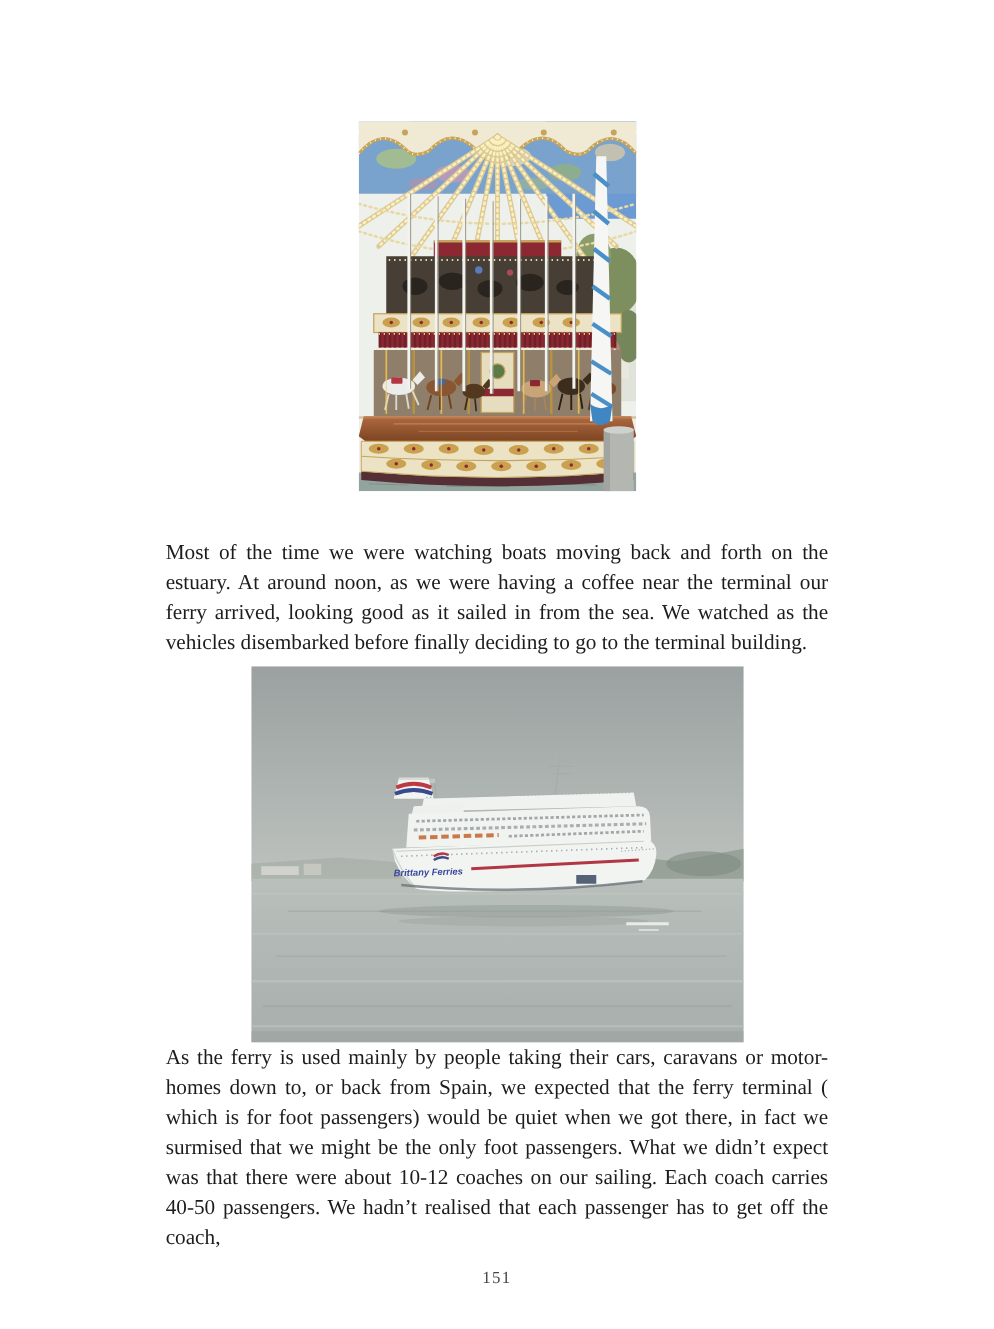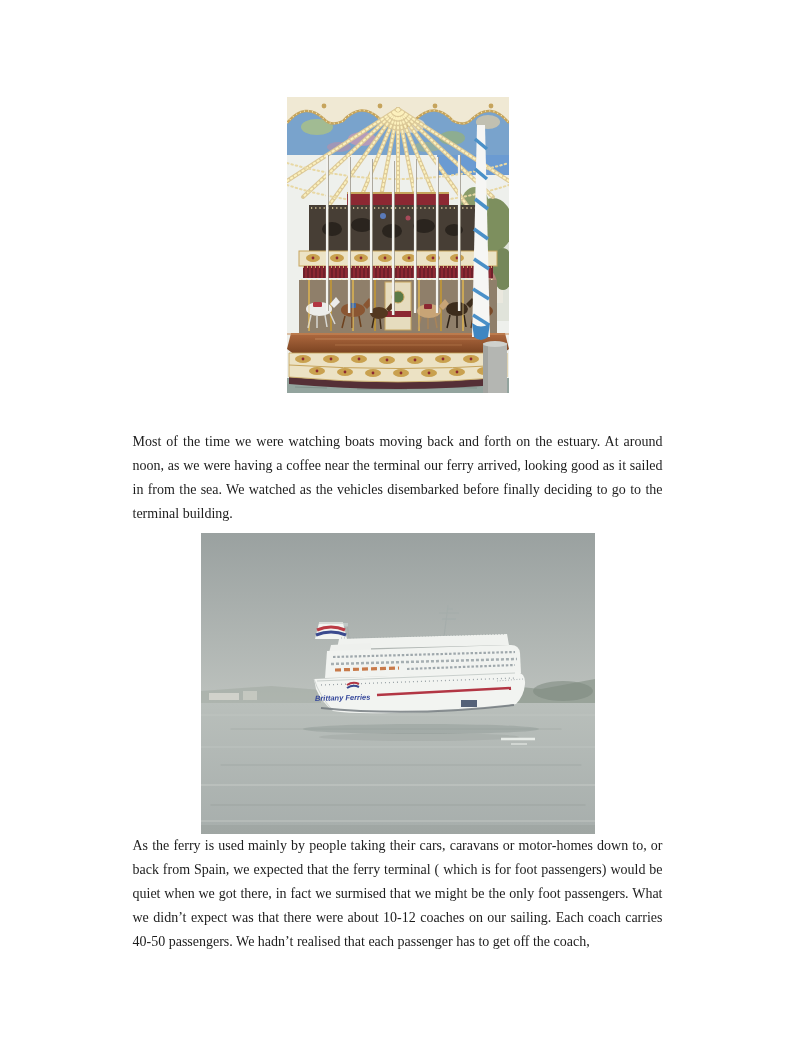--- a/index.html
+++ b/index.html
@@ -11,21 +11,21 @@
   }
   .page { position: relative; width: 795px; height: 1063px; }
 
   figure { display: block; padding: 0; }
   .photo-carousel { width: 222px; height: 296px; margin: 97px auto 0; }
   .photo-ferry   { width: 394px; height: 301px; margin: 7px auto 0; }
   .photo-carousel svg, .photo-ferry svg { display: block; }
 
   .body-text {
     width: 530px; margin: 0 auto;
-    font-size: 14px; line-height: 24px;
+    font-size: 17px; line-height: 24px;
     color: #1c1c1c;
     text-align: justify;
   }
   .para-1 { margin-top: 37px; }
   .para-2 { }
 
   .page-number {
     margin-top: 12px;
     text-align: center;
     font-size: 13.5px;
@@ -403,14 +403,15 @@
 
       <g>
         <line x1="300" y1="206" x2="334" y2="206" stroke="#eef2ee" stroke-width="2.5" opacity="0.9"></line>
         <line x1="310" y1="211" x2="326" y2="211" stroke="#e6eae6" stroke-width="1.5" opacity="0.8"></line>
       </g>
     </svg>
   </figure>
 
   <p class="body-text para-2">As the ferry is used mainly by people taking their cars, caravans or motor-homes down to, or back from Spain, we expected that the ferry terminal ( which is for foot passengers) would be quiet when we got there, in fact we surmised that we might be the only foot passengers.  What we didn’t expect was that there were about 10-12 coaches on our sailing.  Each coach carries 40-50 passengers.  We hadn’t realised that each passenger has to get off the coach,</p>
 
+  <div class="page-number">151</div>
 
 </div>
 
 </body></html>

